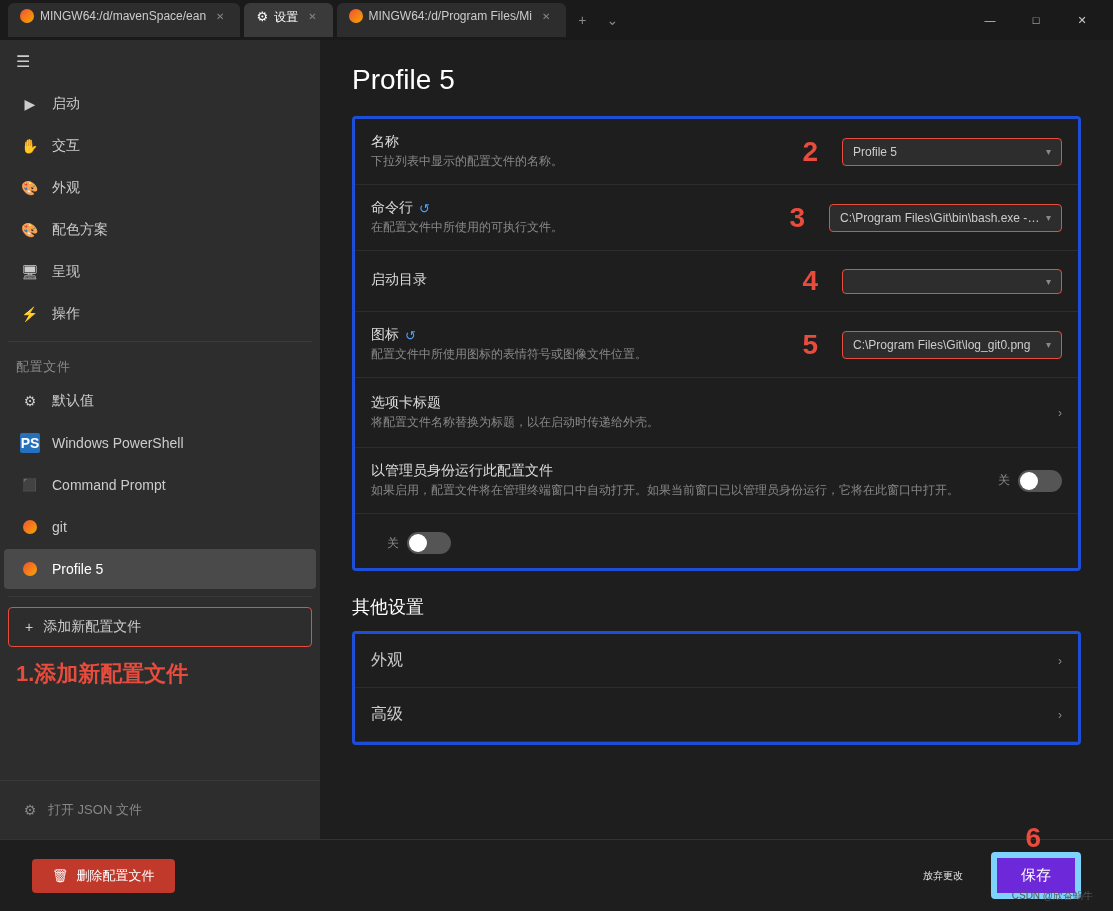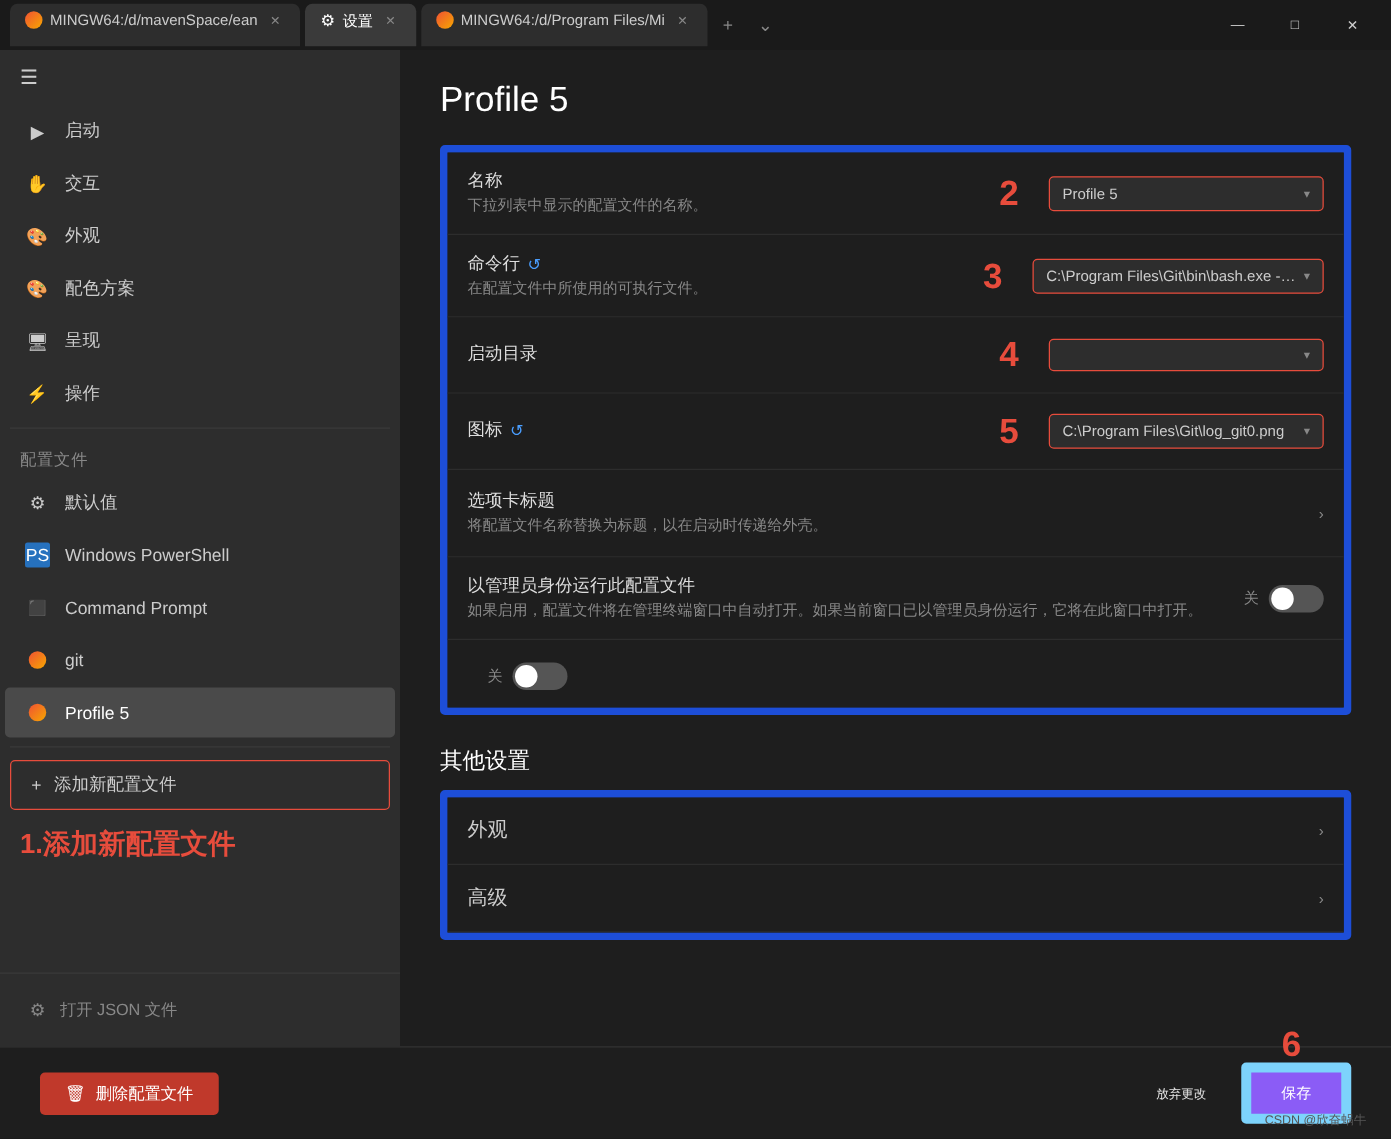--- a/index.html
+++ b/index.html
@@ -76,21 +76,21 @@
     }
     .ps-icon {
       width: 14px; height: 14px;
       background: #2671be;
       border-radius: 2px;
       display: inline-flex;
       align-items: center;
       justify-content: center;
       font-size: 8px;
       color: #fff;
-      font-weight: normal;
+      font-weight: bold;
     }
     .gear-icon-sm {
       font-size: 13px;
     }
 
     
     .main-layout {
       display: flex;
       flex: 1;
       overflow: hidden;
@@ -178,21 +178,21 @@
     }
     .page-title {
       font-size: 28px;
       font-weight: 300;
       color: #fff;
       margin-bottom: 20px;
     }
 
     
     .settings-section {
-      border: 6px solid #1d4ed8;
+      border: 3px solid #1d4ed8;
       border-radius: 4px;
       margin-bottom: 14px;
       overflow: hidden;
     }
     .setting-row {
       display: flex;
       align-items: center;
       justify-content: space-between;
       padding: 14px 16px;
       border-bottom: 1px solid #2d2d2d;
@@ -321,27 +321,27 @@
       align-items: center;
       gap: 8px;
     }
     .bottom-right {
       display: flex;
       align-items: center;
       gap: 12px;
       position: relative;
     }
     .save-btn {
-      background: #8b5cf6;
+      background: #6d28d9;
       color: #fff;
-      border: 8px solid #7dd3fc;
+      border: 6px solid #7dd3fc;
       padding: 8px 24px;
       border-radius: 4px;
       cursor: pointer;
-      font-size: 12px;
+      font-size: 15px;
     }
     .discard-btn {
       background: transparent;
       color: #e5e5e5;
       border: none;
       padding: 8px 16px;
       border-radius: 4px;
       cursor: pointer;
       font-size: 10px;
     }
@@ -536,20 +536,21 @@
           </div>
         </div>
       </div>
 
       <div class="setting-row">
         <div class="setting-label-group">
           <div class="setting-label">
             <span>图标</span>
             <span class="refresh-icon">↺</span>
           </div>
+          <div class="setting-desc">配置文件中所使用图标的表情符号或图像文件位置。</div>
         </div>
         <div class="setting-control">
           <span class="num-badge">5</span>
           <div class="dropdown">
             <span class="dropdown-text">C:\Program Files\Git\log_git0.png</span>
             <span class="chevron">▾</span>
           </div>
         </div>
       </div>
 

